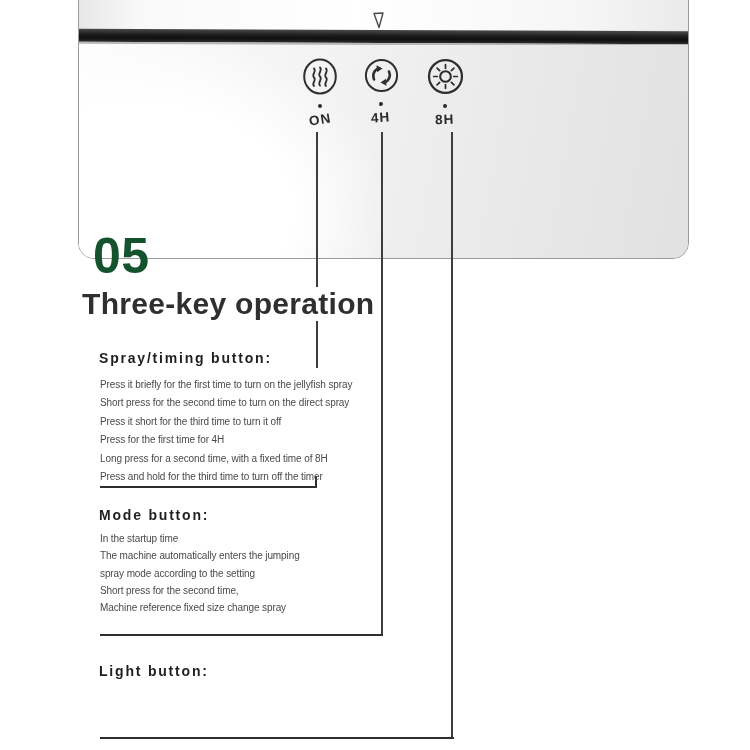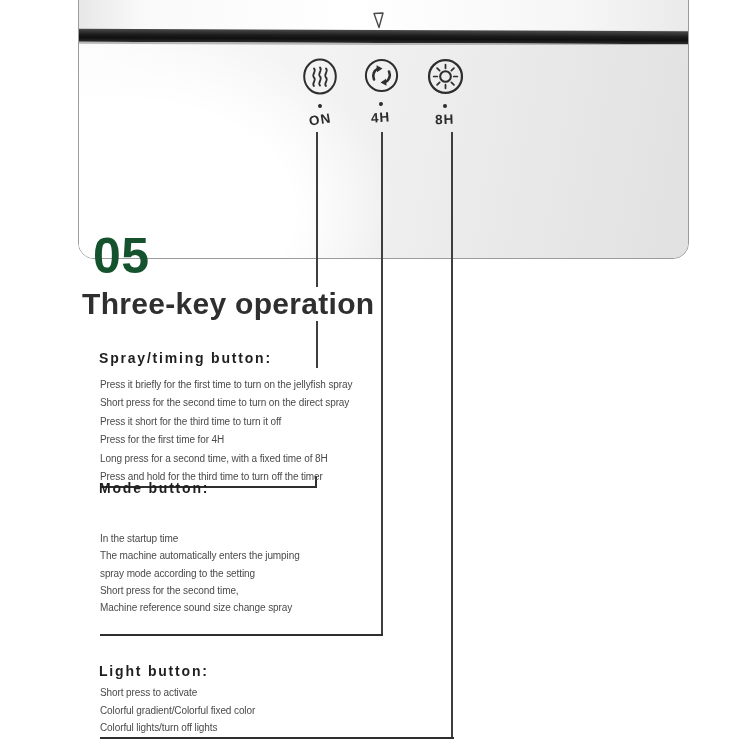--- a/index.html
+++ b/index.html
@@ -57,21 +57,21 @@
   }
   .page-title{
     position:absolute;left:82px;top:287px;font-size:30px;font-weight:700;
     color:#2f2f2f;letter-spacing:0.3px;line-height:1.15;
   }
   
   .sec-heading{
     position:absolute;left:99px;font-size:14px;font-weight:700;color:#1f1f1f;
     letter-spacing:1.8px;line-height:1.2;
   }
-  .h-spray{top:350px;} .h-mode{top:480px;} .h-light{top:663px;}
+  .h-spray{top:350px;} .h-mode{top:507px;} .h-light{top:663px;}
   .sec-body{position:absolute;left:100px;font-size:10px;color:#4a4a4a;letter-spacing:-0.1px;}
   .b-spray{top:376px;line-height:18.4px;}
   .b-mode{top:530px;line-height:17.3px;}
   .b-light{top:684px;line-height:17.7px;}
   .sec-body div{white-space:nowrap;}
   svg{display:block;}
 </style>
 </head>
 <body>
 
@@ -159,23 +159,18 @@
     <div>Long press for a second time, with a fixed time of 8H</div>
     <div>Press and hold for the third time to turn off the timer</div>
   </div>
 
   <div class="sec-heading h-mode">Mode button:</div>
   <div class="sec-body b-mode">
     <div>In the startup time</div>
     <div>The machine automatically enters the jumping</div>
     <div>spray mode according to the setting</div>
     <div>Short press for the second time,</div>
-    <div>Machine reference sound size change spray</div>
+    <div>Machine reference fixed size change spray</div>
   </div>
 
   <div class="sec-heading h-light">Light button:</div>
-  <div class="sec-body b-light">
-    <div>Short press to activate</div>
-    <div>Colorful gradient/Colorful fixed color</div>
-    <div>Colorful lights/turn off lights</div>
-  </div>
 
 </div>
 
 </body></html>

